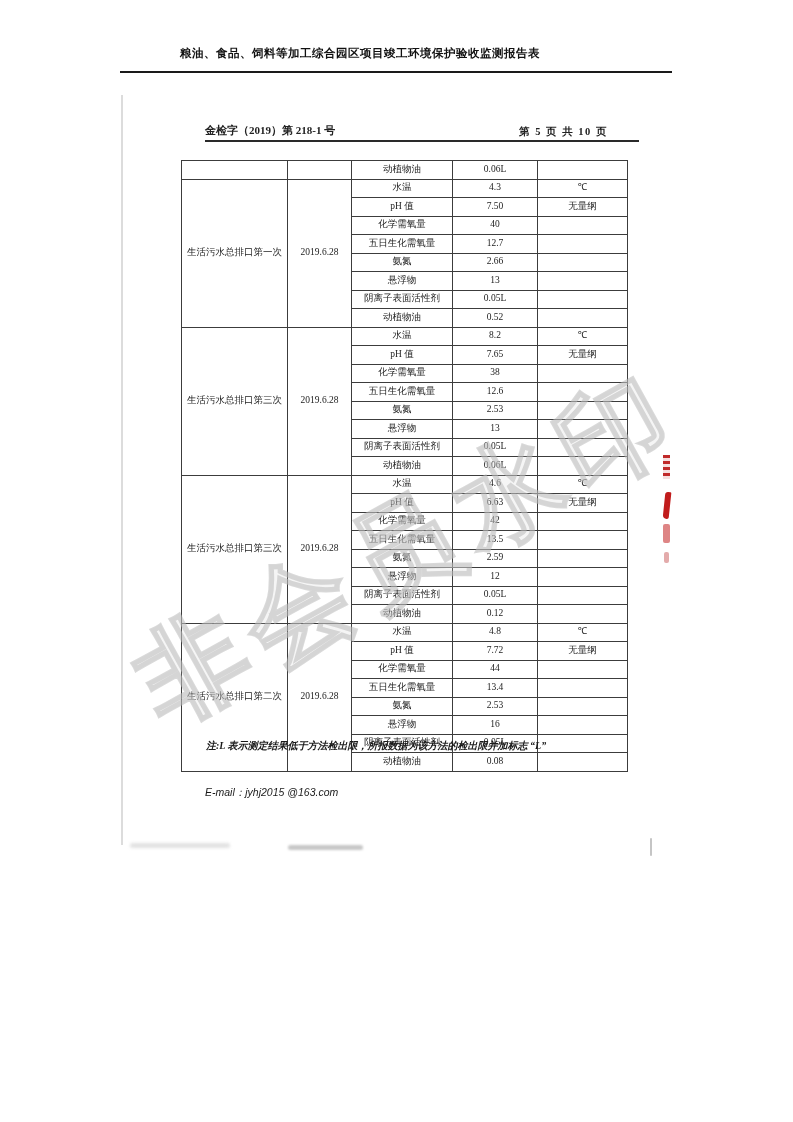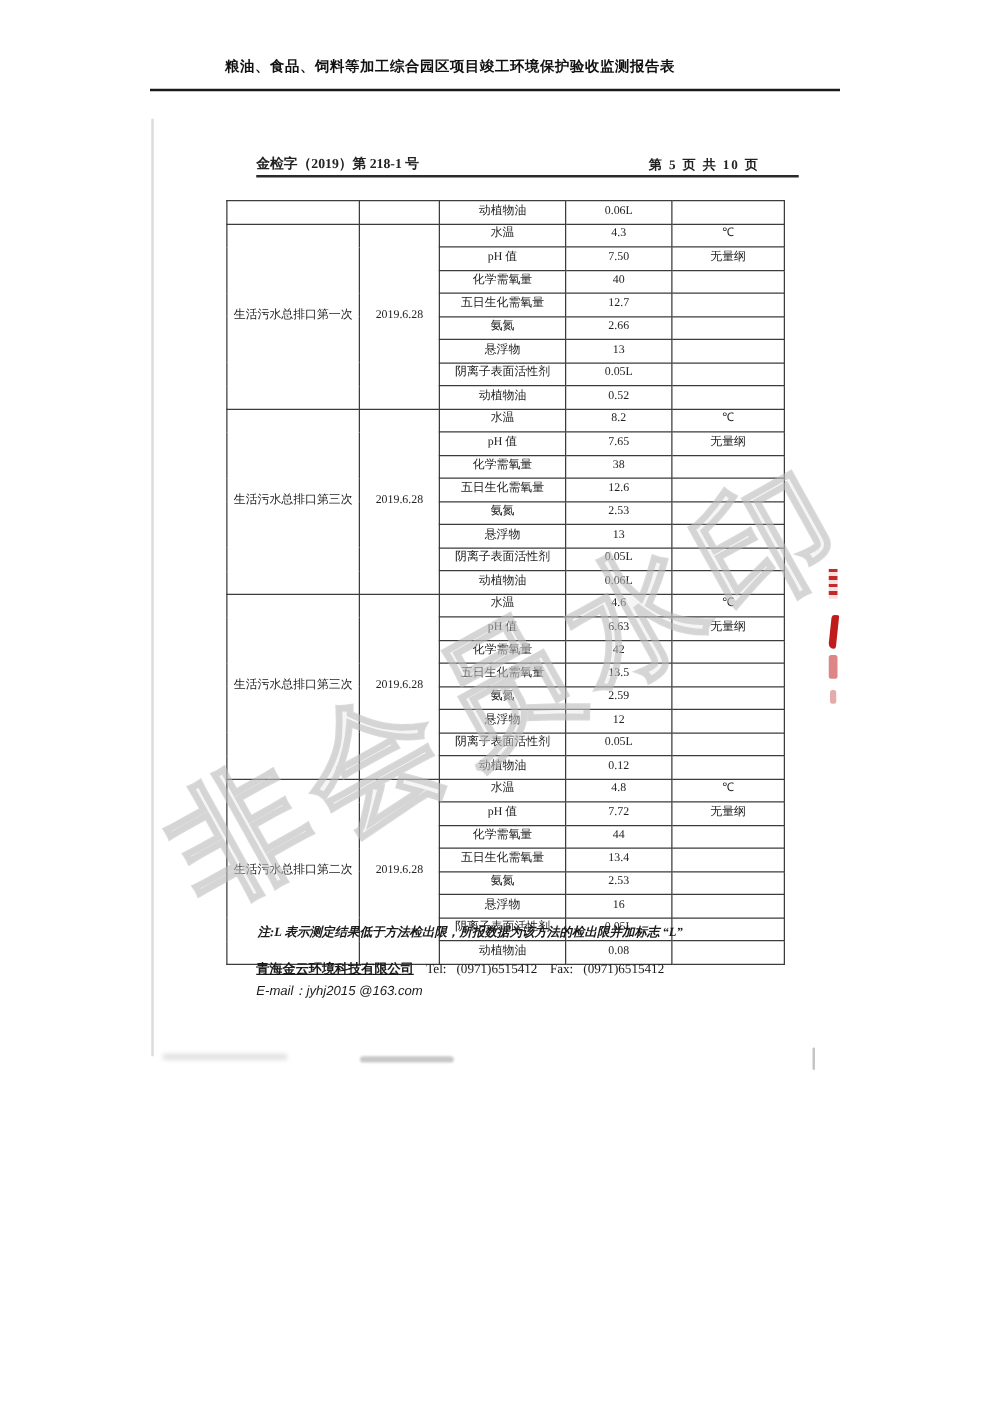--- a/index.html
+++ b/index.html
@@ -261,23 +261,20 @@
         <tr>
           <td>动植物油</td>
           <td>0.08</td>
           <td></td>
         </tr>
       </tbody>
   </table>
 
   <div class="note">注:L 表示测定结果低于方法检出限，所报数据为该方法的检出限并加标志 “L”</div>
 
-  <div class="footer">
-    <span class="company">青海金云环境科技有限公司</span><span class="lbl">Tel:</span><span class="val">(0971)6515412</span><span class="lbl">Fax:</span><span class="val">(0971)6515412</span>
-  </div>
   <div class="footer-line2">
     <span>E-mail：</span><span>jyhj2015 @163.com</span>
   </div>
 
 
   <div class="watermark">非会员水印</div>
 
   <div class="stamp-frag f1"></div>
   <div class="stamp-frag f2"></div>
   <div class="stamp-frag f3"></div>

